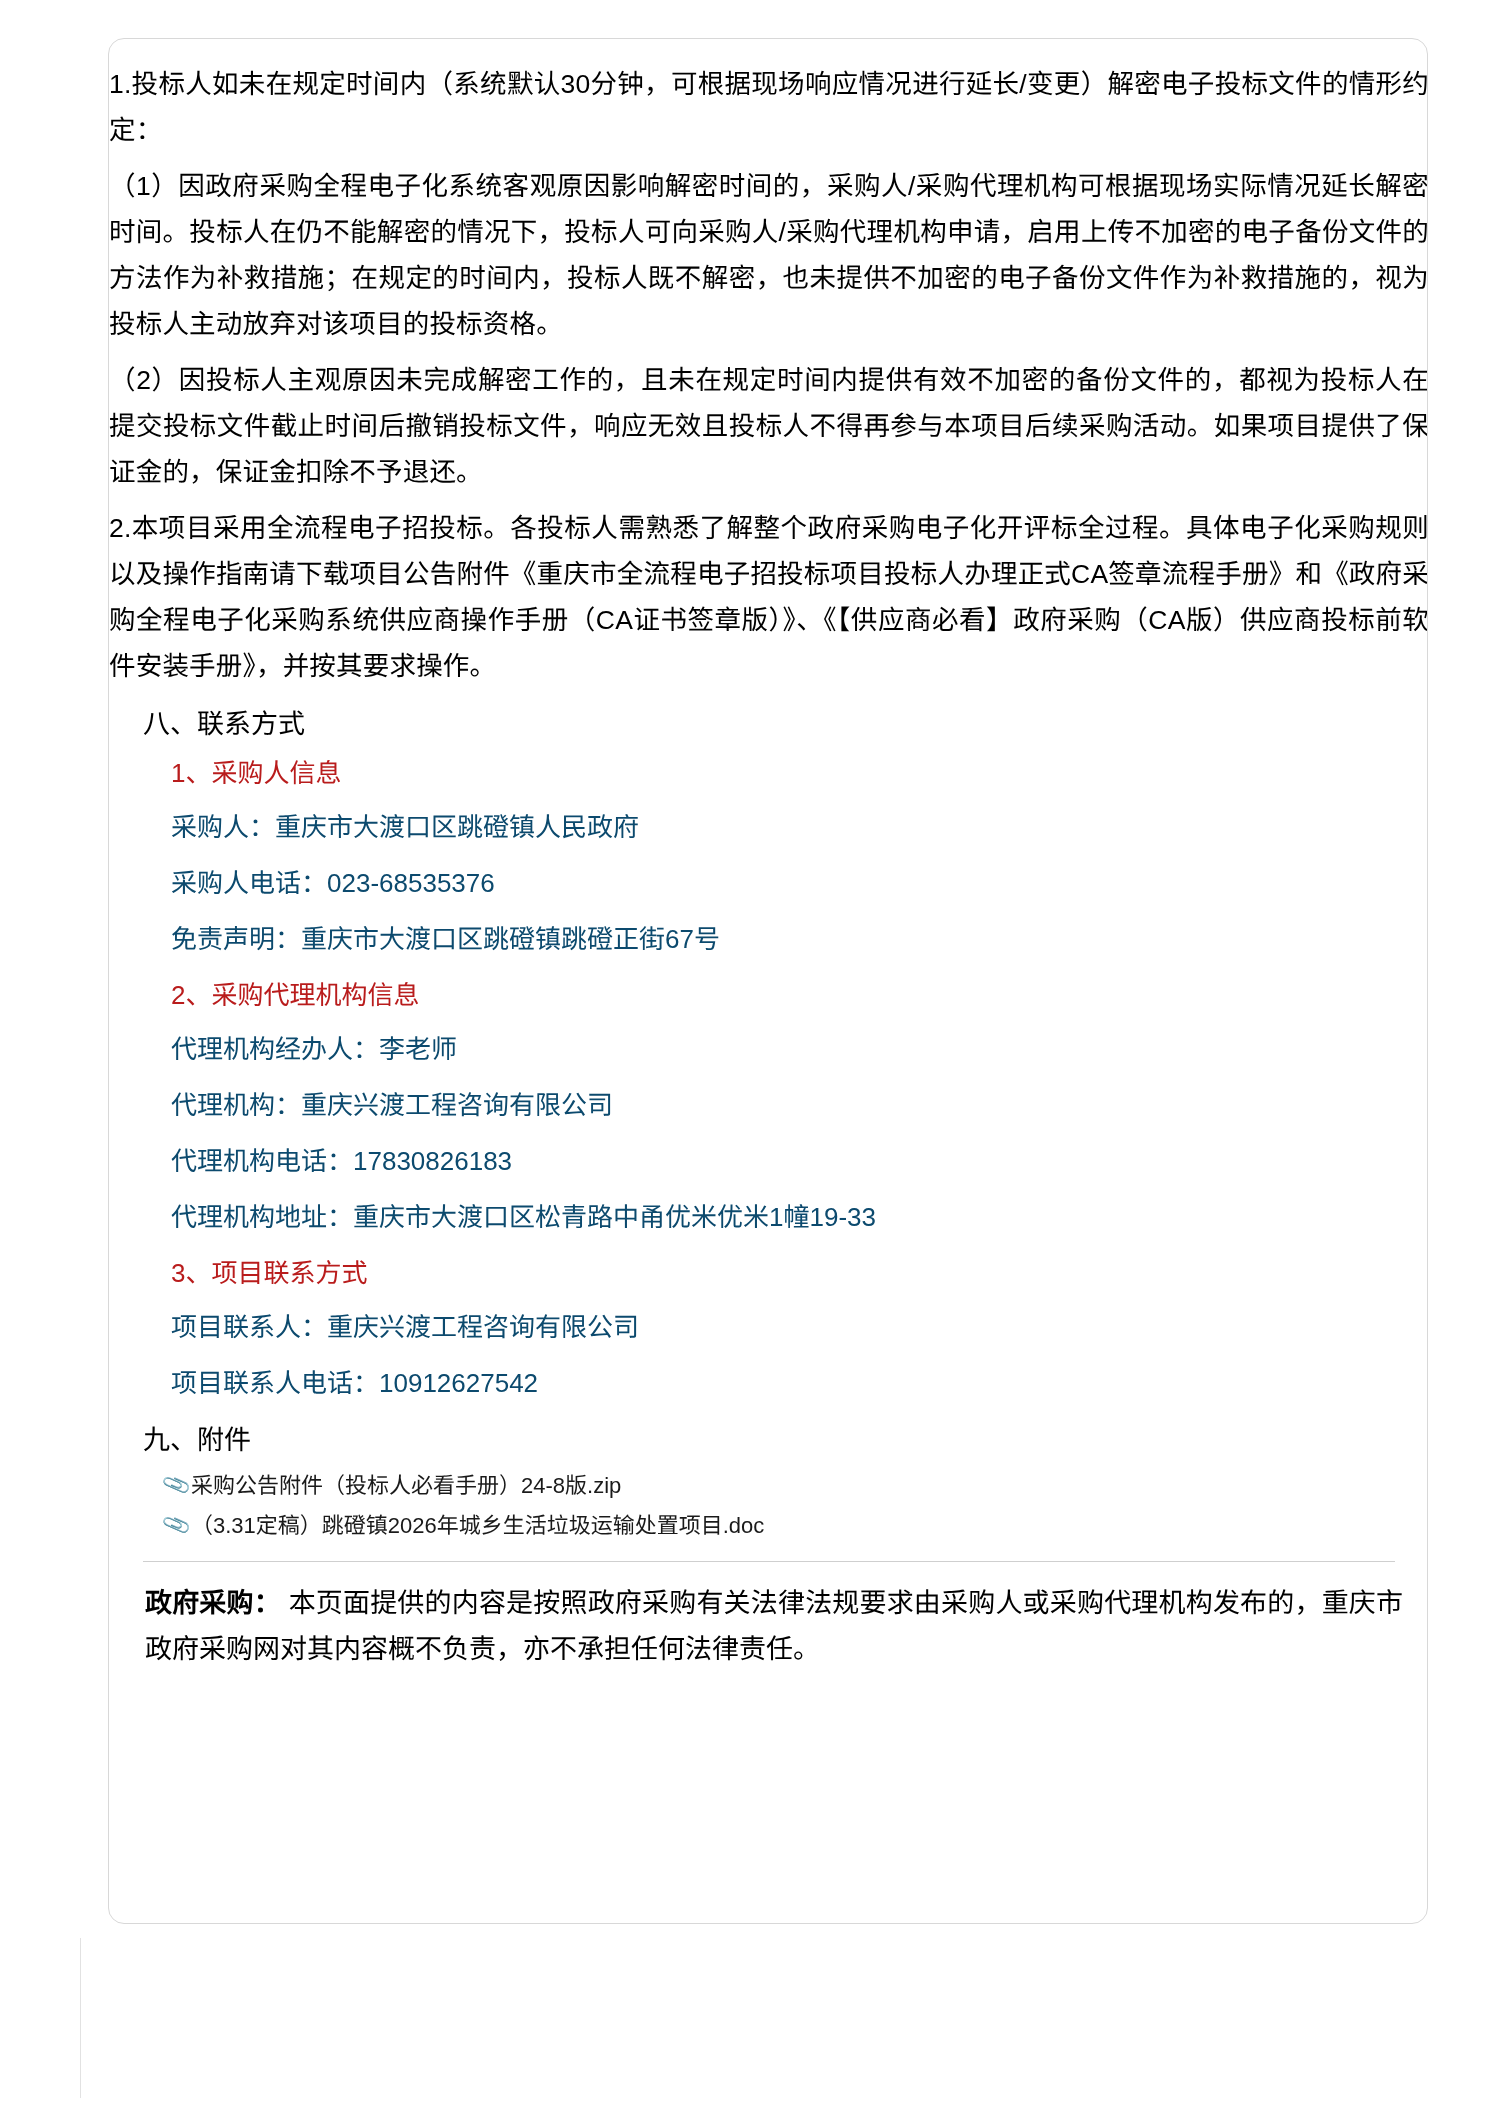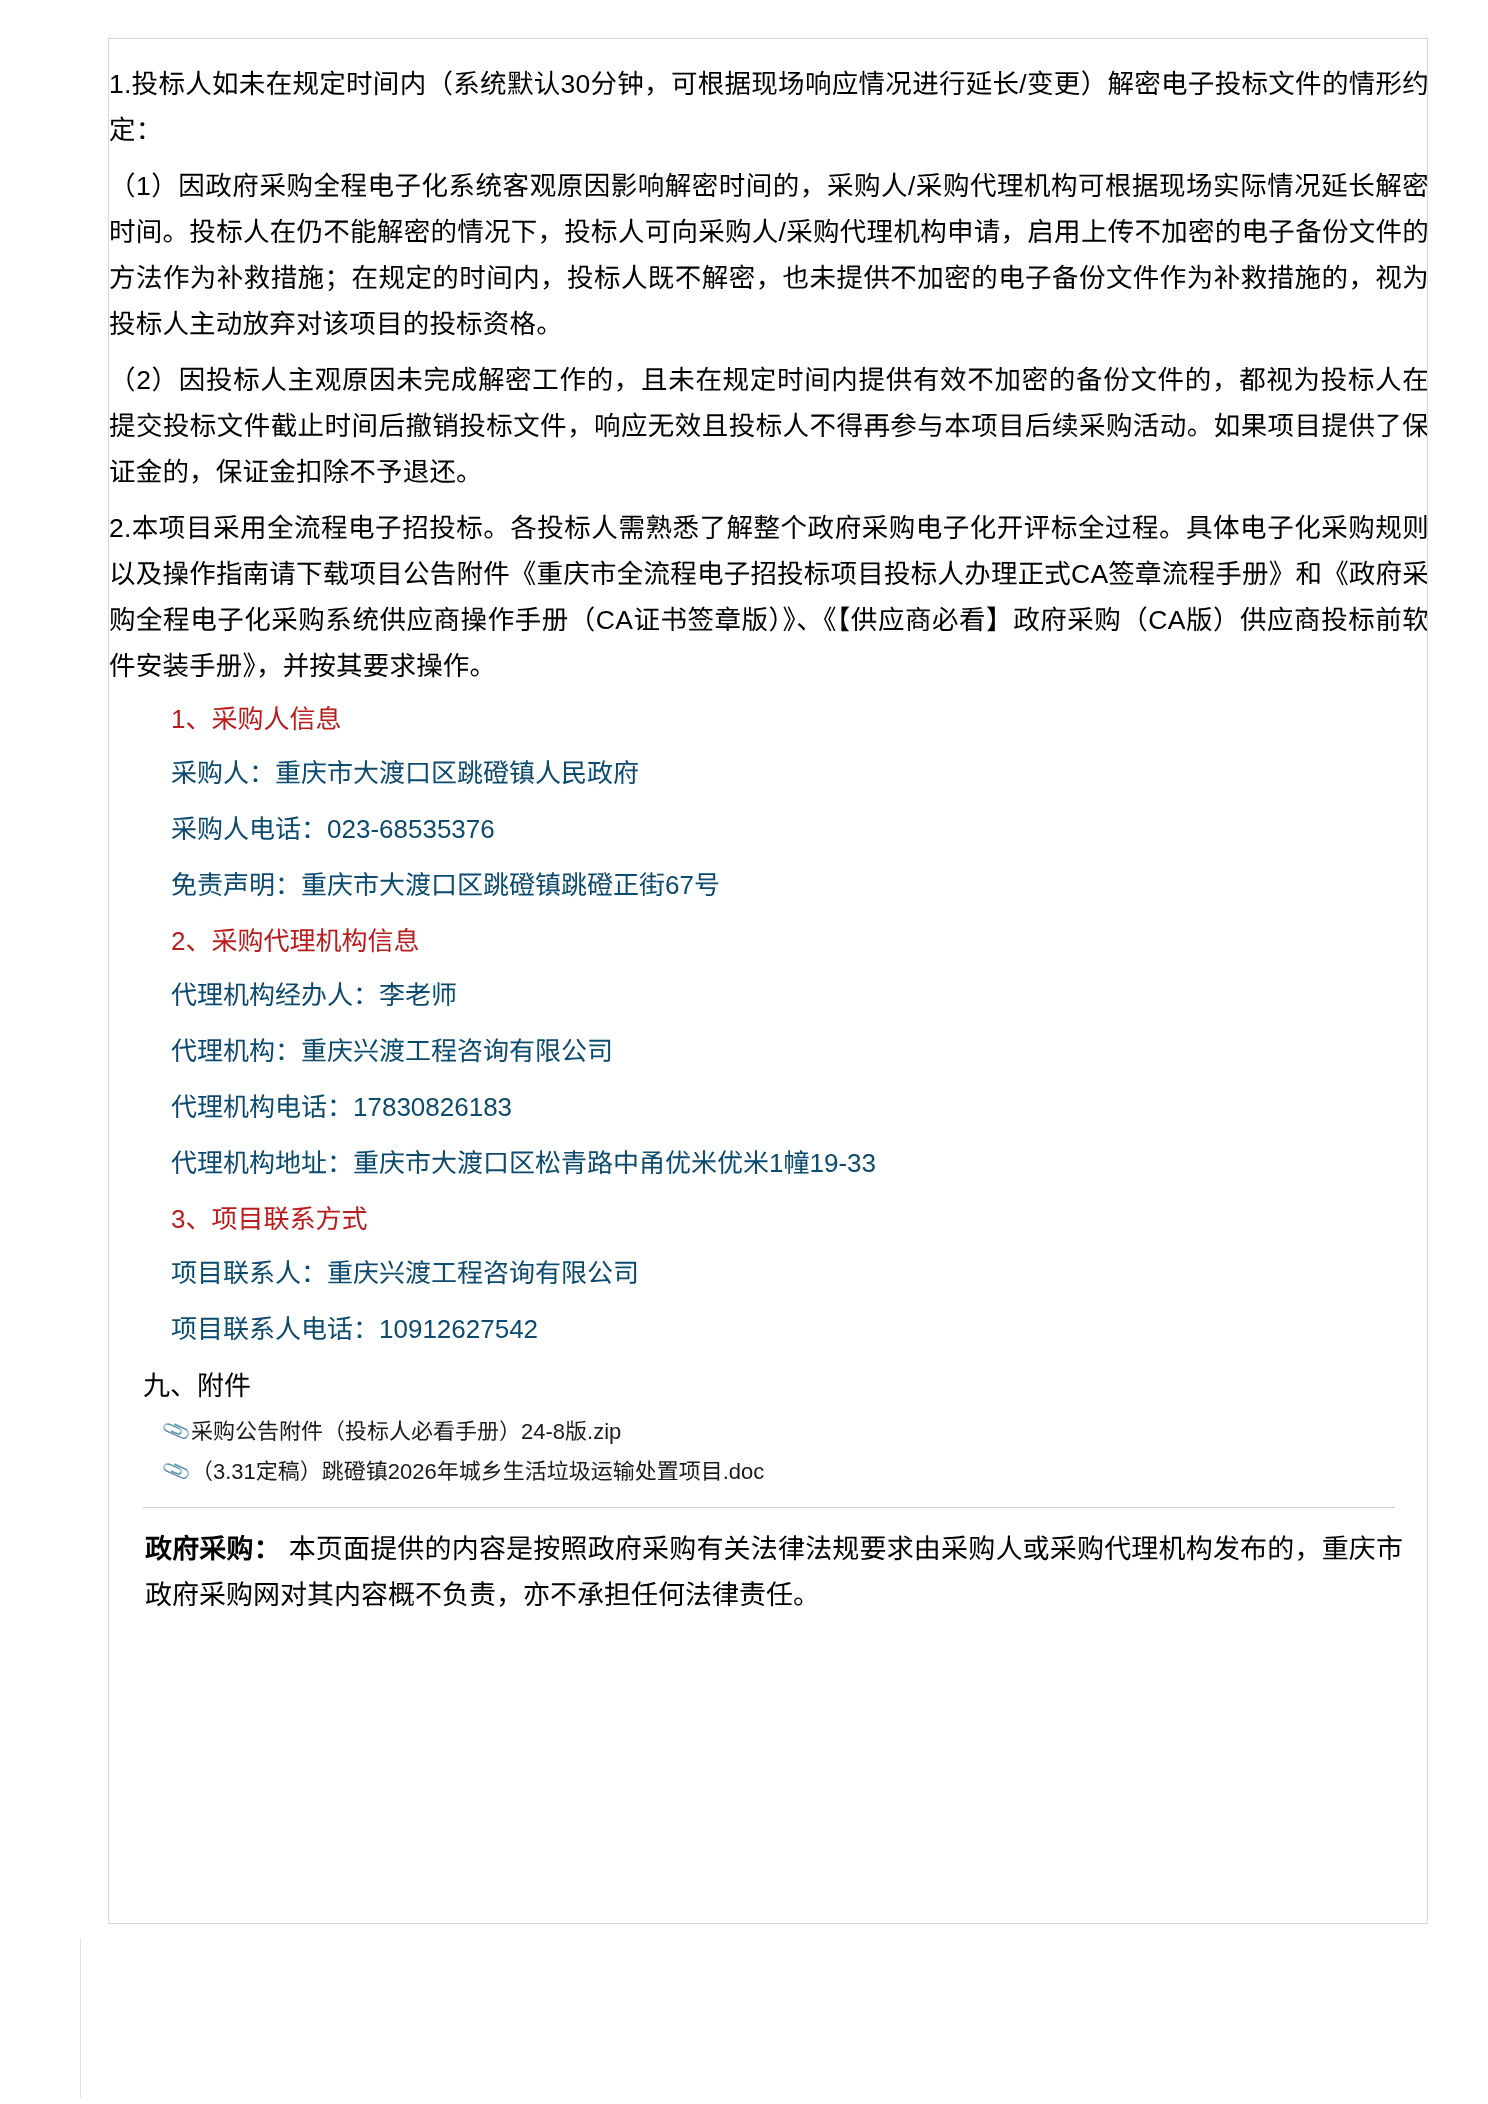--- a/index.html
+++ b/index.html
@@ -157,20 +157,21 @@
     color: #000000;
     text-align: justify;
   }
   .disclaimer .lead {
     font-weight: bold;
   }
 
   
   .clip-right {
     overflow: hidden;
+    border-radius: 16px;
   }
 </style>
 </head>
 <body>
 
 <div class="page-canvas">
   <div class="edge-strip-left"></div>
   <div class="edge-strip-right"></div>
   <div class="gutter-line"></div>
 
@@ -178,20 +179,21 @@
     <div class="doc-inner">
 
       <p class="body-para para-block">1.投标人如未在规定时间内（系统默认30分钟，可根据现场响应情况进行延长/变更）解密电子投标文件的情形约定：</p>
 
       <p class="body-para para-block">（1）因政府采购全程电子化系统客观原因影响解密时间的，采购人/采购代理机构可根据现场实际情况延长解密时间。投标人在仍不能解密的情况下，投标人可向采购人/采购代理机构申请，启用上传不加密的电子备份文件的方法作为补救措施；在规定的时间内，投标人既不解密，也未提供不加密的电子备份文件作为补救措施的，视为投标人主动放弃对该项目的投标资格。</p>
 
       <p class="body-para para-block">（2）因投标人主观原因未完成解密工作的，且未在规定时间内提供有效不加密的备份文件的，都视为投标人在提交投标文件截止时间后撤销投标文件，响应无效且投标人不得再参与本项目后续采购活动。如果项目提供了保证金的，保证金扣除不予退还。</p>
 
       <p class="body-para para-block">2.本项目采用全流程电子招投标。各投标人需熟悉了解整个政府采购电子化开评标全过程。具体电子化采购规则以及操作指南请下载项目公告附件《重庆市全流程电子招投标项目投标人办理正式CA签章流程手册》和《政府采购全程电子化采购系统供应商操作手册（CA证书签章版）》、《【供应商必看】政府采购（CA版）供应商投标前软件安装手册》，并按其要求操作。</p>
 
+      <h2 class="section-head">八、联系方式</h2>
 
       <div class="sub-item">1、采购人信息</div>
       <div class="info-line">采购人：重庆市大渡口区跳磴镇人民政府</div>
       <div class="info-line">采购人电话：023-68535376</div>
       <div class="info-line">免责声明：重庆市大渡口区跳磴镇跳磴正街67号</div>
 
       <div class="sub-item">2、采购代理机构信息</div>
       <div class="info-line">代理机构经办人：李老师</div>
       <div class="info-line">代理机构：重庆兴渡工程咨询有限公司</div>
       <div class="info-line">代理机构电话：17830826183</div>

